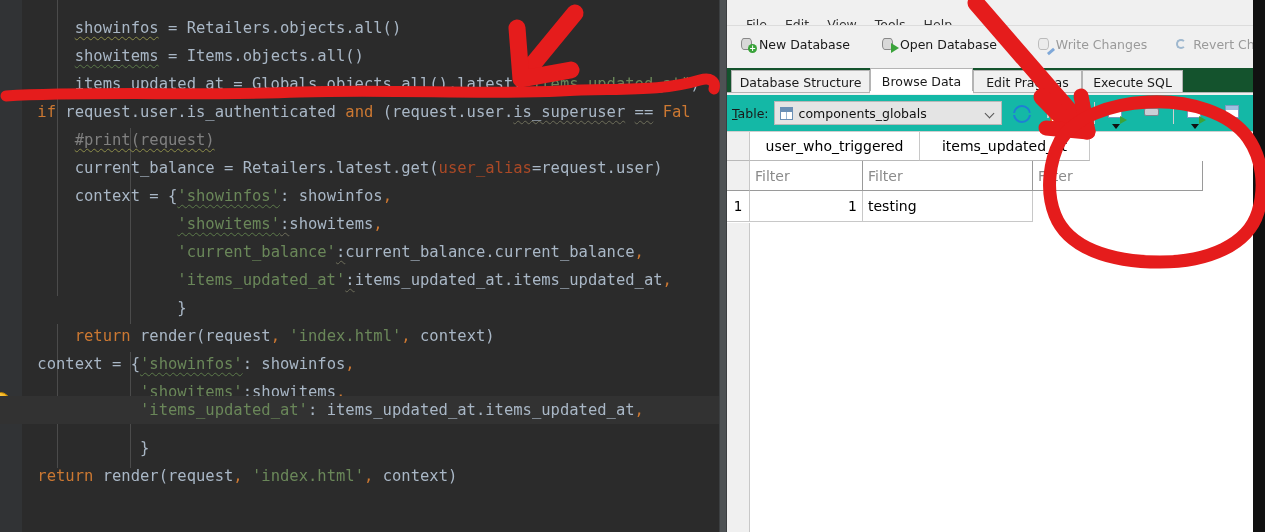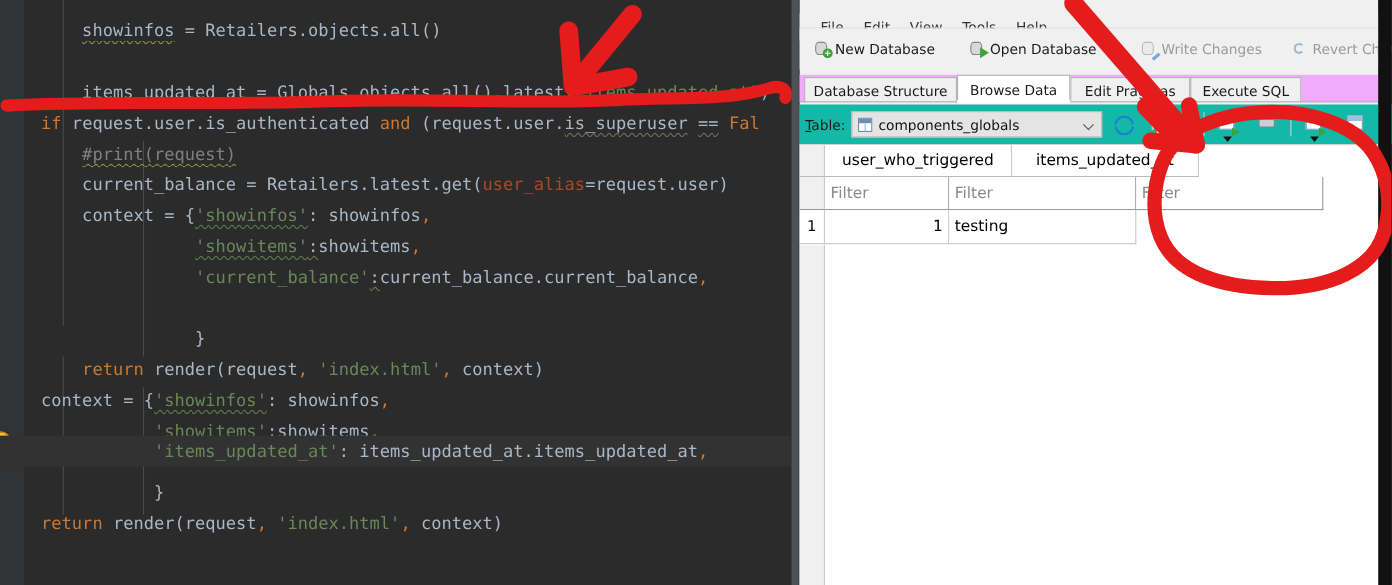--- a/index.html
+++ b/index.html
@@ -182,21 +182,21 @@
   }
   .ic-rev {
     position: absolute; left: 1px; top: 2px; width: 10px; height: 10px;
     border: 2px solid #9fb8cf; border-radius: 50%;
     border-right-color: transparent;
   }
 
   
   #tabstrip {
     position: absolute; left: 0; top: 68px; width: 526px; height: 25px;
-    background: #f0abfc;
+    background: #14532d;
   }
   #tab-underline {
     position: absolute; left: 0; top: 92px; width: 526px; height: 1px;
     background: #b4b4b4;
   }
   .tab {
     position: absolute; top: 2px; height: 23px;
     font-size: 12.5px; color: #1a1a1a;
     display: flex; align-items: center; justify-content: center;
     border: 1px solid #b4b4b4;
@@ -390,35 +390,37 @@
 
     <div class="indent-guide" style="left:57px; top:0px;   height:296px;"></div>
     <div class="indent-guide" style="left:57px; top:324px; height:144px;"></div>
     <div class="indent-guide" style="left:130px; top:128px; height:196px;"></div>
     <div class="indent-guide" style="left:130px; top:352px; height:116px;"></div>
 
     <div id="code">
 
       <div class="ln" style="top:14px;"><span class="t-def">        </span><span class="t-def sq-yellow">showinfos</span><span class="t-def"> = Retailers.objects.all()</span></div>
 
+      <div class="ln" style="top:42px;"><span class="t-def">        </span><span class="t-def sq-green">showitems</span><span class="t-def"> = Items.objects.all()</span></div>
 
       <div class="ln" style="top:70px;"><span class="t-def">        items_updated_at = Globals.objects.all().latest(</span><span class="t-str">"items_updated_at"</span><span class="t-def">)</span></div>
 
       <div class="ln" style="top:98px;"><span class="t-kw">    if</span><span class="t-def"> request.user.is_authenticated </span><span class="t-kw">and</span><span class="t-def"> (request.user.</span><span class="t-def sq-gray">is_superuser</span><span class="t-def"> </span><span class="t-def sq-gray">==</span><span class="t-def"> </span><span class="t-kw">Fal</span></div>
 
       <div class="ln" style="top:126px;"><span class="t-def">        </span><span class="t-com sq-yellow">#print(request)</span></div>
 
       <div class="ln" style="top:154px;"><span class="t-def">        current_balance = Retailers.latest.get(</span><span class="t-kwarg">user_alias</span><span class="t-def">=request.user)</span></div>
 
       <div class="ln" style="top:182px;"><span class="t-def">        context = {</span><span class="t-str sq-green">'showinfos'</span><span class="t-def">: showinfos</span><span class="t-kw">,</span></div>
 
       <div class="ln" style="top:210px;"><span class="t-def">                   </span><span class="t-str sq-green">'showitems'</span><span class="t-def sq-gray">:</span><span class="t-def">showitems</span><span class="t-kw">,</span></div>
 
       <div class="ln" style="top:238px;"><span class="t-def">                   </span><span class="t-str">'current_balance'</span><span class="t-def sq-gray">:</span><span class="t-def">current_balance.current_balance</span><span class="t-kw">,</span></div>
 
+      <div class="ln" style="top:266px;"><span class="t-def">                   </span><span class="t-str">'items_updated_at'</span><span class="t-def sq-gray">:</span><span class="t-def">items_updated_at.items_updated_at</span><span class="t-kw">,</span></div>
 
       <div class="ln" style="top:294px;"><span class="t-def">                   }</span></div>
 
       <div class="ln" style="top:322px;"><span class="t-def">        </span><span class="t-kw">return</span><span class="t-def"> render(request</span><span class="t-kw">,</span><span class="t-def"> </span><span class="t-str">'index.html'</span><span class="t-kw">,</span><span class="t-def"> context)</span></div>
 
       <div class="ln" style="top:350px;"><span class="t-def">    context = {</span><span class="t-str sq-green">'showinfos'</span><span class="t-def">: showinfos</span><span class="t-kw">,</span></div>
 
       <div class="ln" style="top:378px;"><span class="t-def">               </span><span class="t-str sq-green">'showitems'</span><span class="t-def sq-gray">:</span><span class="t-def">showitems</span><span class="t-kw">,</span></div>
 
       <div class="ln hl-line" style="top:396px; height:28px; line-height:28px;"><span class="t-def">               </span><span class="t-str">'items_updated_at'</span><span class="t-def">: items_updated_at.items_updated_at</span><span class="t-kw">,</span></div>

